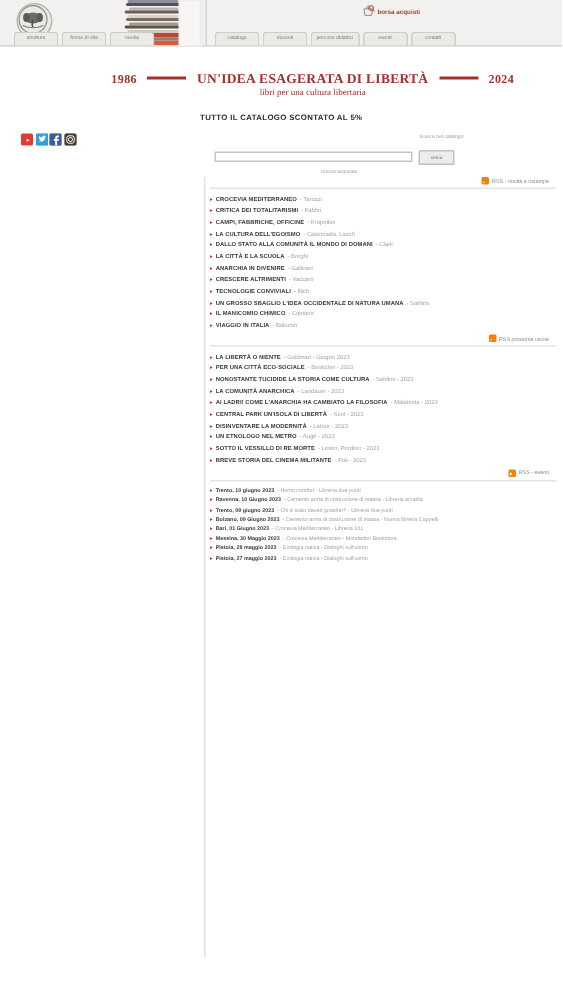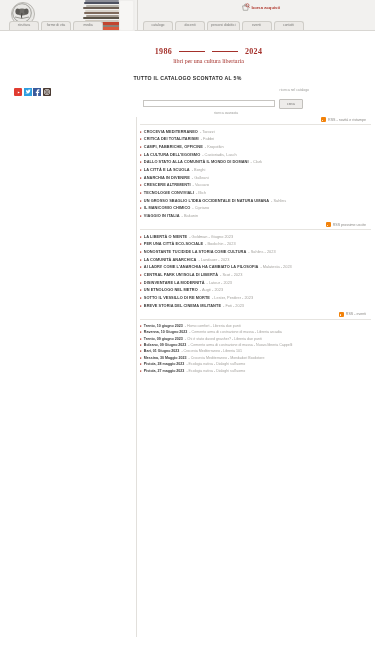--- a/index.html
+++ b/index.html
@@ -300,20 +300,21 @@
     <div class="tab">
         <span>contatti</span>
       </div>
   </div>
 </div>
 
 <div class="titleblock">
   <div class="title-row">
     <span class="year">1986</span>
     <span class="rule"></span>
+    <span class="maintitle">UN'IDEA ESAGERATA DI LIBERTÀ</span>
     <span class="rule"></span>
     <span class="year">2024</span>
   </div>
   <div class="subtitle">libri per una cultura libertaria</div>
 </div>
 
 <div class="promo">TUTTO IL CATALOGO SCONTATO AL 5%</div>
 
 <div class="utilrow">
 

